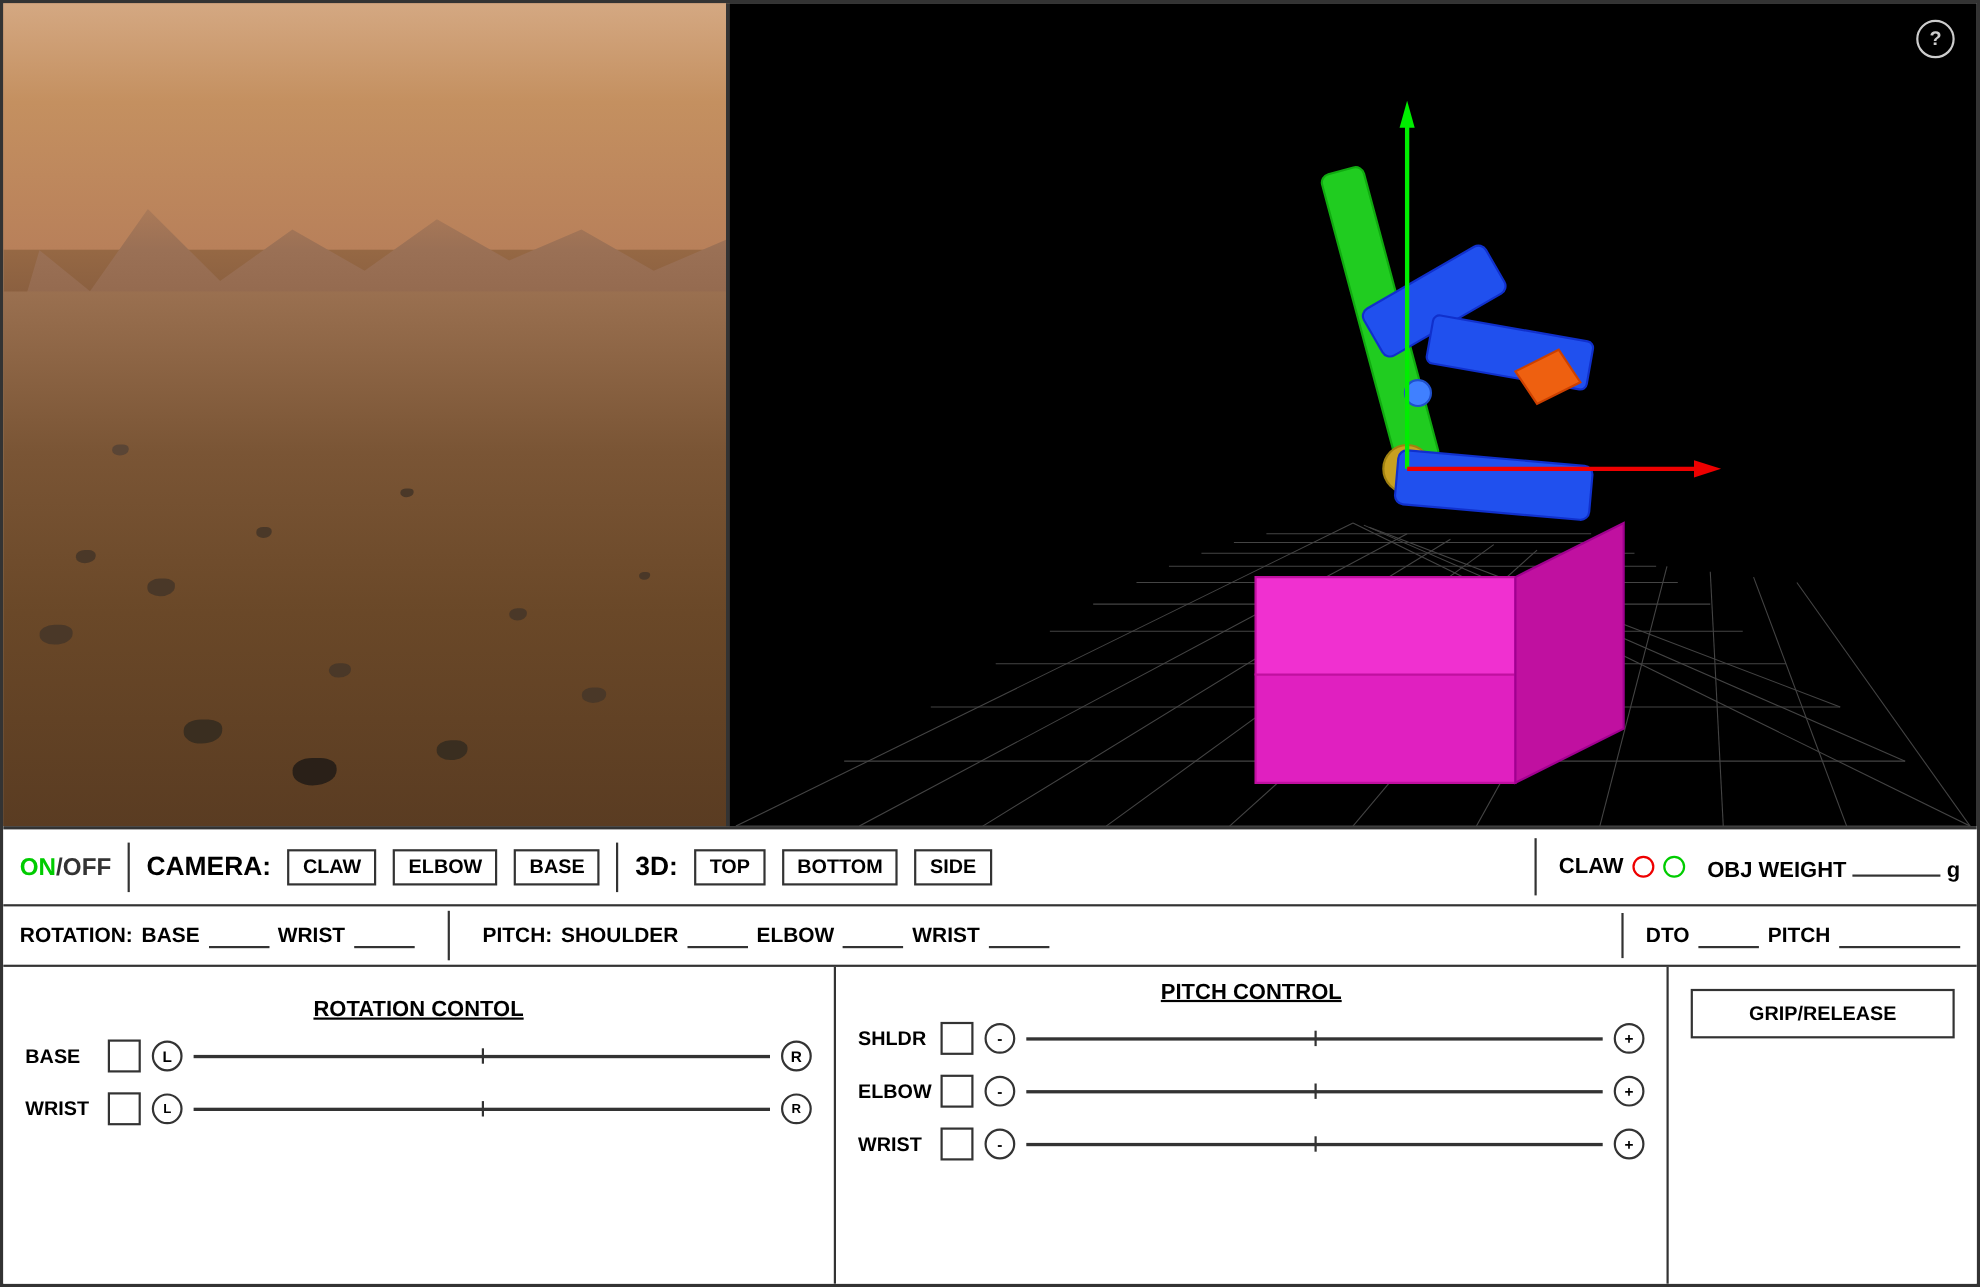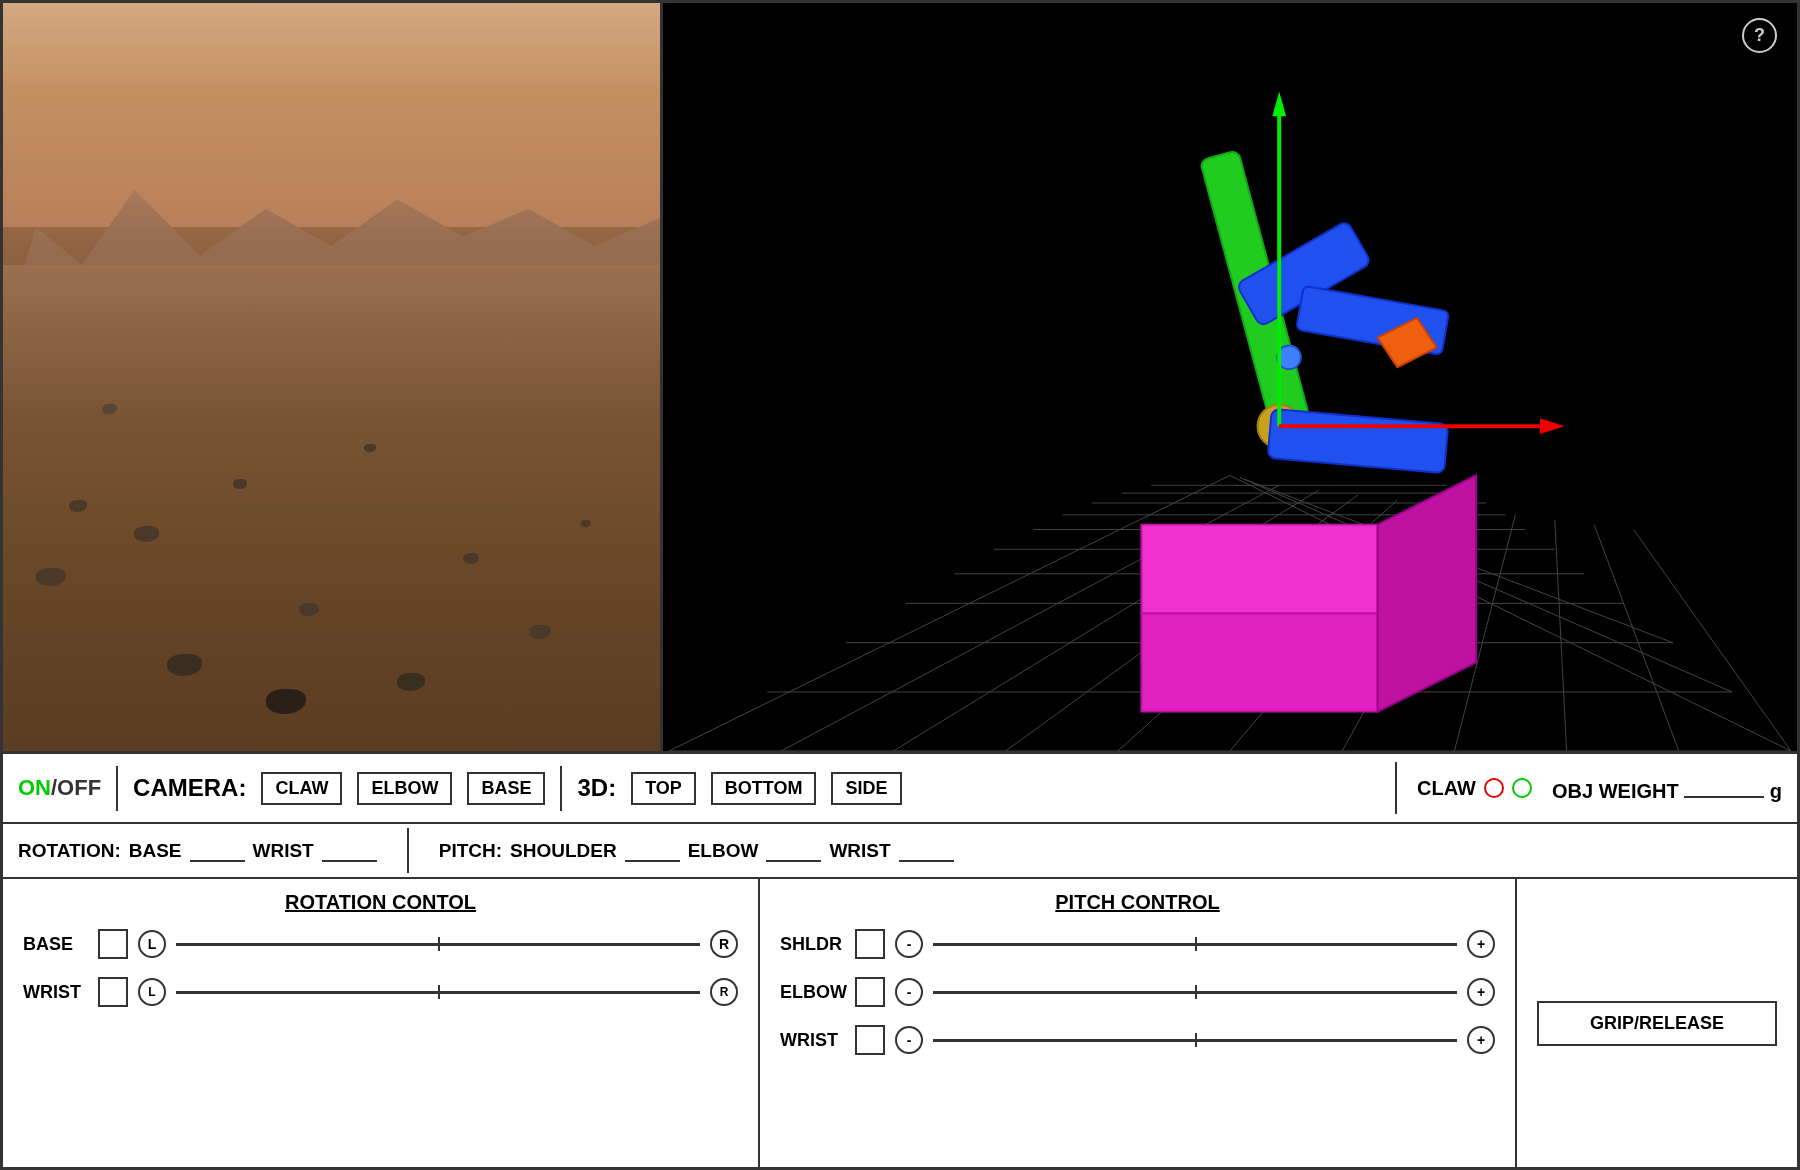--- a/index.html
+++ b/index.html
@@ -236,37 +236,36 @@
 
     
     .panel-row3 {
       display: flex;
       flex: 1;
     }
 
     .rotation-control {
       flex: 1;
       border-right: 2px solid #333;
-      padding: 12px 20px;
+      padding: 28px 20px;
     }
 
     .pitch-control {
       flex: 1;
       border-right: 2px solid #333;
       padding: 12px 20px;
     }
 
     .action-control {
       width: 280px;
       flex-shrink: 0;
       padding: 20px;
       display: flex;
       flex-direction: column;
       gap: 20px;
-      justify-content: center;
     }
 
     .control-title {
       text-align: center;
       font-size: 20px;
       font-weight: bold;
       text-decoration: underline;
       margin-bottom: 15px;
     }
 
@@ -514,20 +513,28 @@
         <span>SHOULDER</span>
         <span class="readout-field"></span>
         <span>ELBOW</span>
         <span class="readout-field"></span>
         <span>WRIST</span>
         <span class="readout-field"></span>
       </div>
 
       <div class="spacer"></div>
 
+      <div class="right-status">
+        <div class="sto-row">
+          <span>DTO</span>
+          <span class="readout-field"></span>
+          <span>PITCH</span>
+          <span class="readout-field" style="min-width:110px;"></span>
+        </div>
+      </div>
     </div>
 
     <div class="panel-row3">
 
       <div class="rotation-control">
         <div class="control-title">ROTATION CONTOL</div>
 
         <div class="slider-row">
           <span class="slider-label">BASE</span>
           <div class="slider-checkbox"></div>

